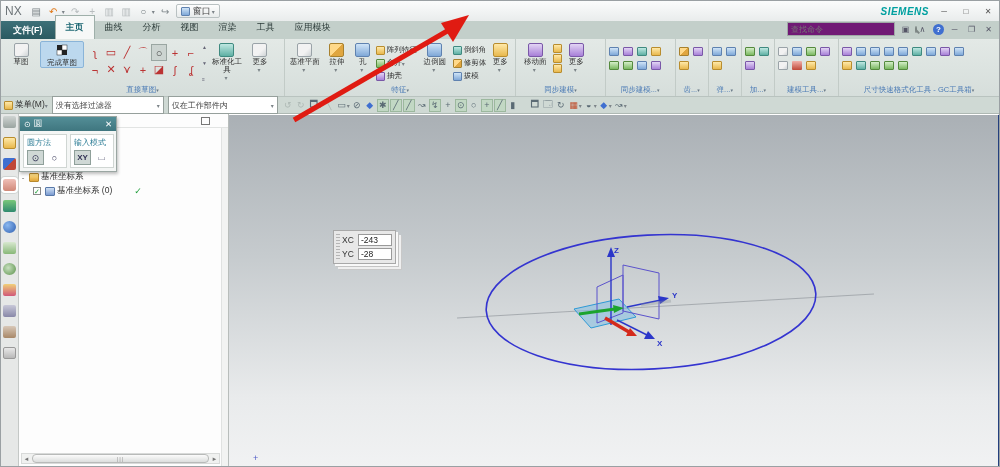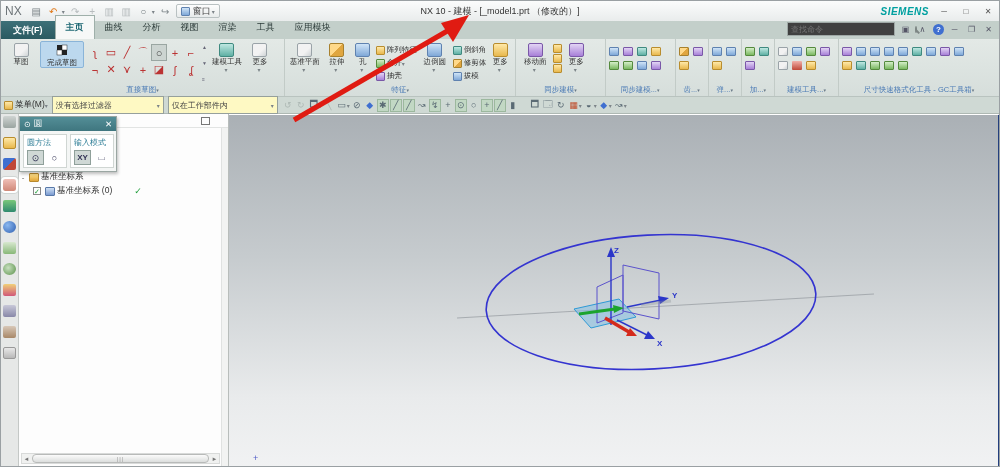--- a/index.html
+++ b/index.html
@@ -25,21 +25,21 @@
     font-size:8px; color:#555; }
 
   
   .tabrow { position:absolute; left:0; top:20px; width:100%; height:18px; background:#c3cfca;
     display:flex; align-items:flex-end; font-size:9px; }
   .file-tab { height:18px; padding:0 12px; background:linear-gradient(#3d7078,#2b5a61); color:#fff;
     display:flex; align-items:center; font-weight:bold; }
   .tab { height:24px; padding:0 10px; display:flex; align-items:center; color:#2b3a38; }
   .tab.active { background:#f6f8f7; border:1px solid #9fb0aa; border-bottom:none; color:#1b6672; font-weight:bold; }
   .tabrow-right { position:absolute; right:4px; top:21px; display:flex; align-items:center; gap:4px; }
-  .searchbox { width:108px; height:14px; border:1px solid #9fa8a6; background:#404040; display:flex;
+  .searchbox { width:108px; height:14px; border:1px solid #9fa8a6; background:#701a75; display:flex;
     align-items:center; justify-content:space-between; padding:0 3px;gap:36px; }
   .searchbox input { border:none; background:transparent; width:88px; font-size:8px; color:#9aa2a0; outline:none; }
   .mag { width:7px; height:7px; border:1.5px solid #7d8684; border-radius:50%; position:relative; }
   .mag::after { content:""; position:absolute; width:4px; height:1.5px; background:#7d8684;
     right:-4px; bottom:-1px; transform:rotate(45deg); }
   .minibtn { width:13px; height:13px; display:inline-flex; align-items:center; justify-content:center;
     font-size:8px; color:#556; }
   .help-ic { width:11px; height:11px; border-radius:50%; background:#3f6fd0; color:#fff; font-size:8px;
     display:inline-flex; align-items:center; justify-content:center; font-weight:bold; }
 
@@ -70,21 +70,21 @@
   .stackcol { display:flex; flex-direction:column; gap:1px; padding-top:3px; }
   .smallbtn { display:flex; align-items:center; gap:2px; font-size:7.5px; color:#333; height:12px; white-space:nowrap; }
   .ico10 { width:9px; height:9px; border-radius:1px; flex:none; }
   .tinygrid { display:grid; grid-auto-rows:13px; gap:1px 2px; padding-top:4px; }
   .tico { width:10px; height:9px; border-radius:1px; align-self:center; }
 
   
   .menurow { position:absolute; left:0; top:96px; width:100%; height:17px; background:#cfd9d4;
     border-bottom:1px solid #aeb8b3; display:flex; align-items:center; font-size:8.5px; gap:4px; padding:0 3px; }
   .menubtn { display:flex; align-items:center; gap:2px; color:#333; }
-  .combo { height:13px; background:#fef9c3; border:1px solid #96a09c; display:flex; align-items:center;
+  .combo { height:13px; background:#ffffff; border:1px solid #96a09c; display:flex; align-items:center;
     justify-content:space-between; padding:8px 3px; color:#444; font-size:8px; }
   .snapstrip { display:flex; align-items:center; gap:1px; }
   .sico { width:12px; height:13px; display:inline-flex; align-items:center; justify-content:center;
     font-size:9px; color:#5a6a74; }
   .sico.tog { background:#c2d8c4; border:1px solid #9cb89e; }
   .sico.dim { color:#adb8b4; }
 
   
   .main { position:absolute; left:0; top:113px; width:1000px; height:354px; display:flex; }
   .resbar { width:18px; background:#e6e8e7; border-right:1px solid #c4c8c6; display:flex; flex-direction:column;
@@ -161,21 +161,20 @@
       <span class="qicon dim">▥</span>
       <span class="qicon">○</span>
         <span class="dd">▾</span>
       <span class="qicon">↪</span>
       <span class="winbtn-qat">
         <span class="ico10 g-blue"></span>
         <span>窗口</span>
         <span class="dd">▾</span>
       </span>
     </div>
-    <div class="title-text">NX 10 - 建模 - [_model1.prt （修改的）]</div>
     <div class="title-right">
       <span class="brand">SIEMENS</span>
       <span class="sysbtn">─</span>
       <span class="sysbtn">□</span>
       <span class="sysbtn">✕</span>
     </div>
   </div>
 
   <div class="tabrow">
     <div class="file-tab">文件(F)</div>
@@ -232,21 +231,21 @@
         <span class="pcell">ʃ</span>
         <span class="pcell">ʆ</span>
       </div>
       <div class="spincol">
           <span>▲</span>
           <span>▼</span>
           <span>≡</span>
         </div>
       <div class="bigbtn" style="width:36px">
         <span class="ico16 g-teal"></span>
-        <span>建模工具</span>
+        <span>标准化工具</span>
         <span class="dd">▾</span>
       </div>
       <div class="bigbtn" style="width:26px">
         <span class="ico16 g-sheet"></span>
         <span>更多</span>
         <span class="dd">▾</span>
       </div>
       <div class="rgroup-label"><span>直接草图</span> <span class="dd">▾</span></div>
     </div>
 
@@ -551,20 +550,30 @@
 
         <line x1="412" y1="190" x2="442" y2="186" stroke="#8a9298" stroke-width="3" opacity="0.35"></line>
 
         <line x1="350" y1="199" x2="386" y2="194" stroke="#1ca32e" stroke-width="3"></line>
         <polygon points="395,193 384,190 385,198" fill="#1ca32e"></polygon>
 
         <line x1="376" y1="203" x2="400" y2="217" stroke="#d42a1c" stroke-width="3.5"></line>
         <polygon points="408,221 397,221 401,213" fill="#d42a1c"></polygon>
       </svg>
 
+      <div class="coordbox">
+        <div class="crow">
+          <label>XC</label>
+          <input value="-243" style="">
+        </div>
+        <div class="crow">
+          <label>YC</label>
+          <input value="-28" style="">
+        </div>
+      </div>
 
       <span class="pointmark">+</span>
     </div>
   </div>
 
   <svg id="arrowsvg" width="1000" height="467">
     <line x1="293" y1="119" x2="448" y2="29" stroke="#e01b12" stroke-width="5"></line>
     <polygon points="468,14 440,22 452,41" fill="#e01b12"></polygon>
   </svg>
 </div>

